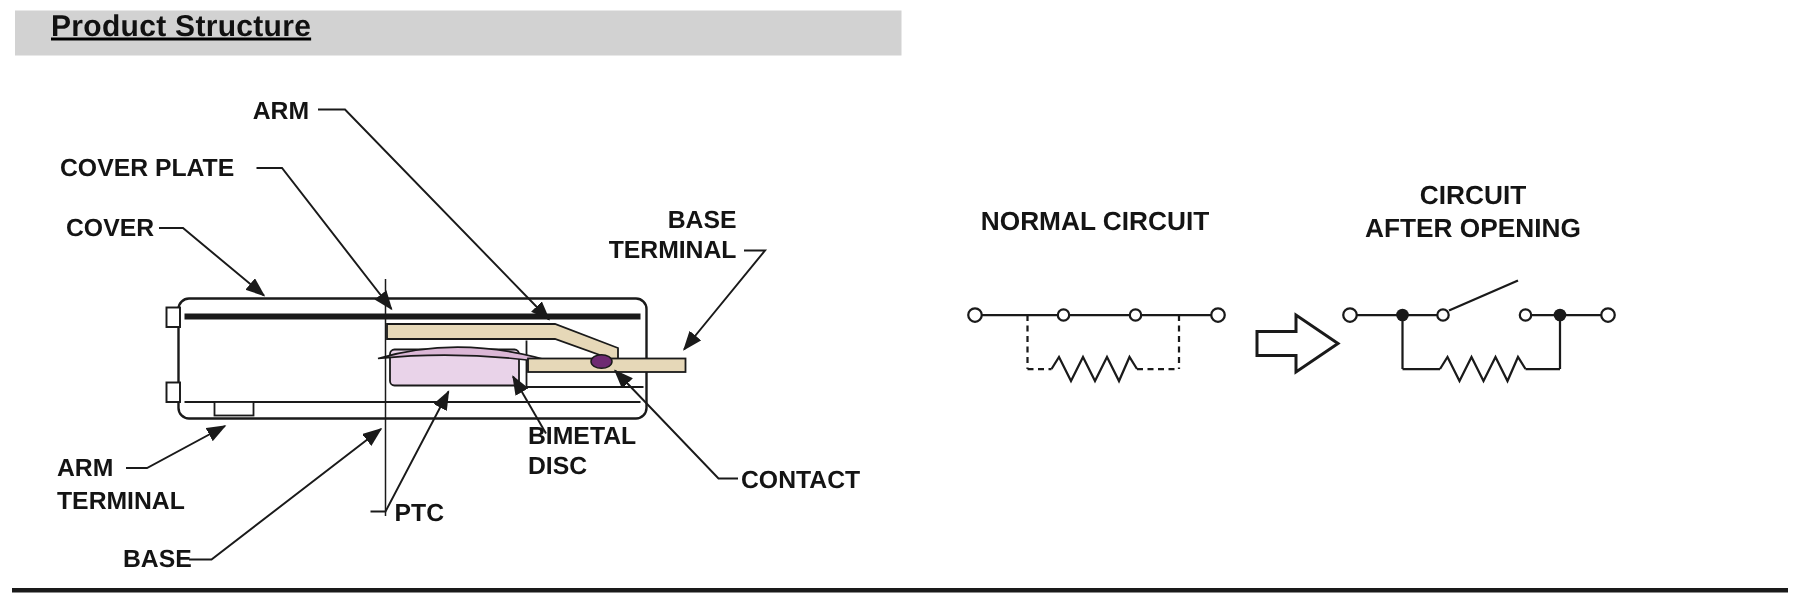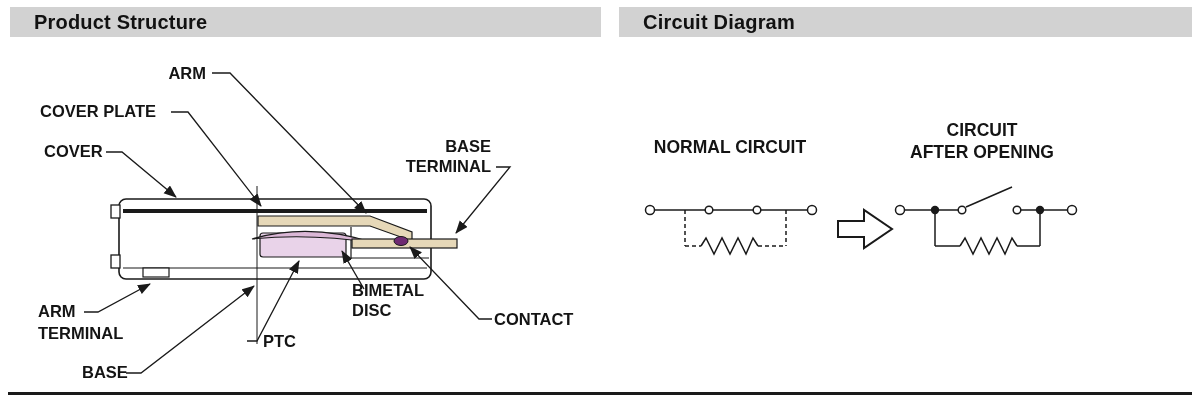--- a/index.html
+++ b/index.html
@@ -2,42 +2,39 @@
 <html><head>
 <meta charset="utf-8">
 <style>
   html,body { margin:0; padding:0; background:#ffffff; }
   .page {
     position:relative; width:1200px; height:403px; background:#ffffff;
     font-family:"Liberation Sans", sans-serif; overflow:hidden;
   }
   .header-bar {
     position:absolute; top:7px; height:30px; background:#d2d2d2;
-    display:flex; align-items:center; box-sizing:border-box; padding-left:24px;
+    display:flex; box-sizing:border-box; padding-left:24px;text-decoration:underline;
   }
   .header-bar .header-text { font-size:20px; font-weight:700; color:#111111; letter-spacing:0.2px; }
   #ps-header { left:10px;  width:591px; }
   #cd-header { left:619px; width:573px; }
   svg.diagram { position:absolute; top:40px; }
   #ps-svg { left:0px; }
   #cd-svg { left:610px; }
   .bottom-rule { position:absolute; left:8px; width:1184px; top:392px; height:3px; background:#1a1a1a; }
   text.lbl   { font-family:"Liberation Sans", sans-serif; font-weight:700; font-size:16.5px; fill:#141414; }
   text.lbl-c { font-family:"Liberation Sans", sans-serif; font-weight:700; font-size:17.5px; fill:#141414; }
 </style>
 </head>
 <body>
 
 <div class="page">
 
   <div class="header-bar" id="ps-header">
     <span class="header-text">Product Structure</span>
-  </div>
-  <div class="header-bar" id="cd-header">
-    <span class="header-text">Circuit Diagram</span>
   </div>
 
   <svg class="diagram" id="ps-svg" width="610" height="360" viewBox="0 40 610 360">
     <defs>
       <marker id="ah" markerWidth="14" markerHeight="11" refX="12" refY="5" orient="auto" markerUnits="userSpaceOnUse">
         <path d="M0,0 L13,5 L0,10 Z" fill="#1a1a1a"></path>
       </marker>
     </defs>
 
     <g stroke="#1a1a1a" fill="none">

